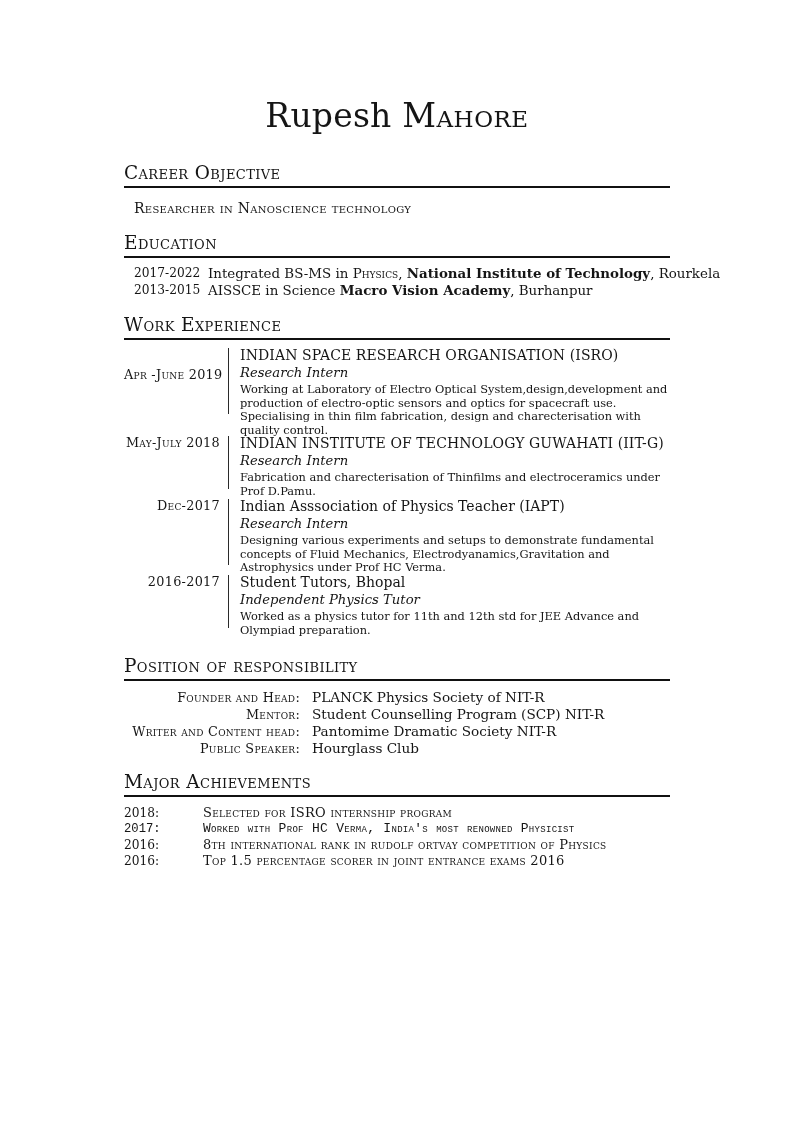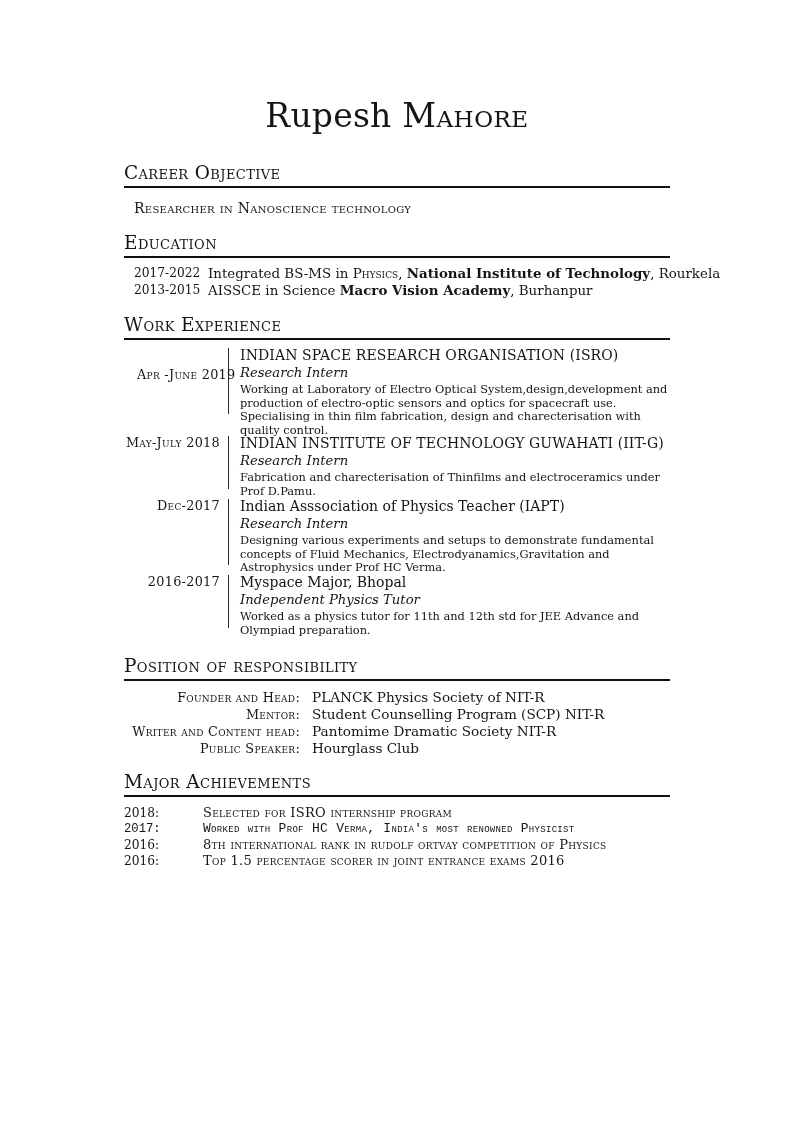--- a/index.html
+++ b/index.html
@@ -190,21 +190,21 @@
   <div class="edu-row" style="top:282px;">
     <div class="edu-date">2013-2015</div>
     <div class="edu-text"><span>AISSCE in Science </span><span class="sc"></span><span></span><b>Macro Vision Academy</b><span>, Burhanpur</span></div>
   </div>
 
   <div class="section-head" style="top:314px;">Work Experience</div>
   <div class="rule" style="top:338px;"></div>
 
   <div class="job" style="top:346px;">
     <div class="vrule" style="height:66px;"></div>
-    <div class="job-date" style="top:21px;margin-left:13px;">Apr -June 2019</div>
+    <div class="job-date" style="top:21px;">Apr -June 2019</div>
     <div class="job-body">
       <div class="job-title upper">INDIAN SPACE RESEARCH ORGANISATION (ISRO)</div>
       <div class="job-role">Research Intern</div>
       <div class="job-desc">Working at Laboratory of Electro Optical System,design,development and production of electro-optic sensors and optics for spacecraft use. Specialising in thin film fabrication, design and charecterisation with quality control.</div>
     </div>
   </div>
 
   <div class="job" style="top:434px;">
     <div class="vrule" style="height:53px;"></div>
     <div class="job-date" style="top:1px;">May-July 2018</div>
@@ -222,21 +222,21 @@
       <div class="job-title">Indian Asssociation of Physics Teacher (IAPT)</div>
       <div class="job-role">Research Intern</div>
       <div class="job-desc">Designing various experiments and setups to demonstrate fundamental concepts of Fluid Mechanics, Electrodyanamics,Gravitation and Astrophysics under Prof HC Verma.</div>
     </div>
   </div>
 
   <div class="job" style="top:573px;">
     <div class="vrule" style="height:53px;"></div>
     <div class="job-date" style="top:1px;">2016-2017</div>
     <div class="job-body">
-      <div class="job-title">Myspace Major, Bhopal</div>
+      <div class="job-title">Student Tutors, Bhopal</div>
       <div class="job-role">Independent Physics Tutor</div>
       <div class="job-desc">Worked as a physics tutor for 11th and 12th std for JEE Advance and Olympiad preparation.</div>
     </div>
   </div>
 
   <div class="section-head" style="top:655px;">Position of responsibility</div>
   <div class="rule" style="top:679px;"></div>
 
   <div class="por-row" style="top:689px;">
     <div class="por-label">Founder and Head:</div>

